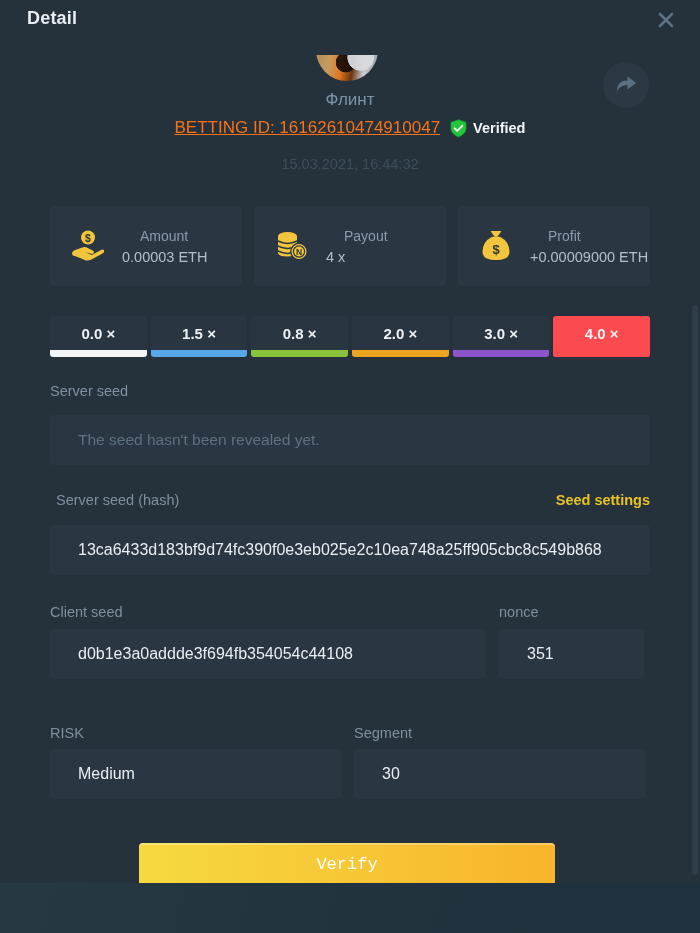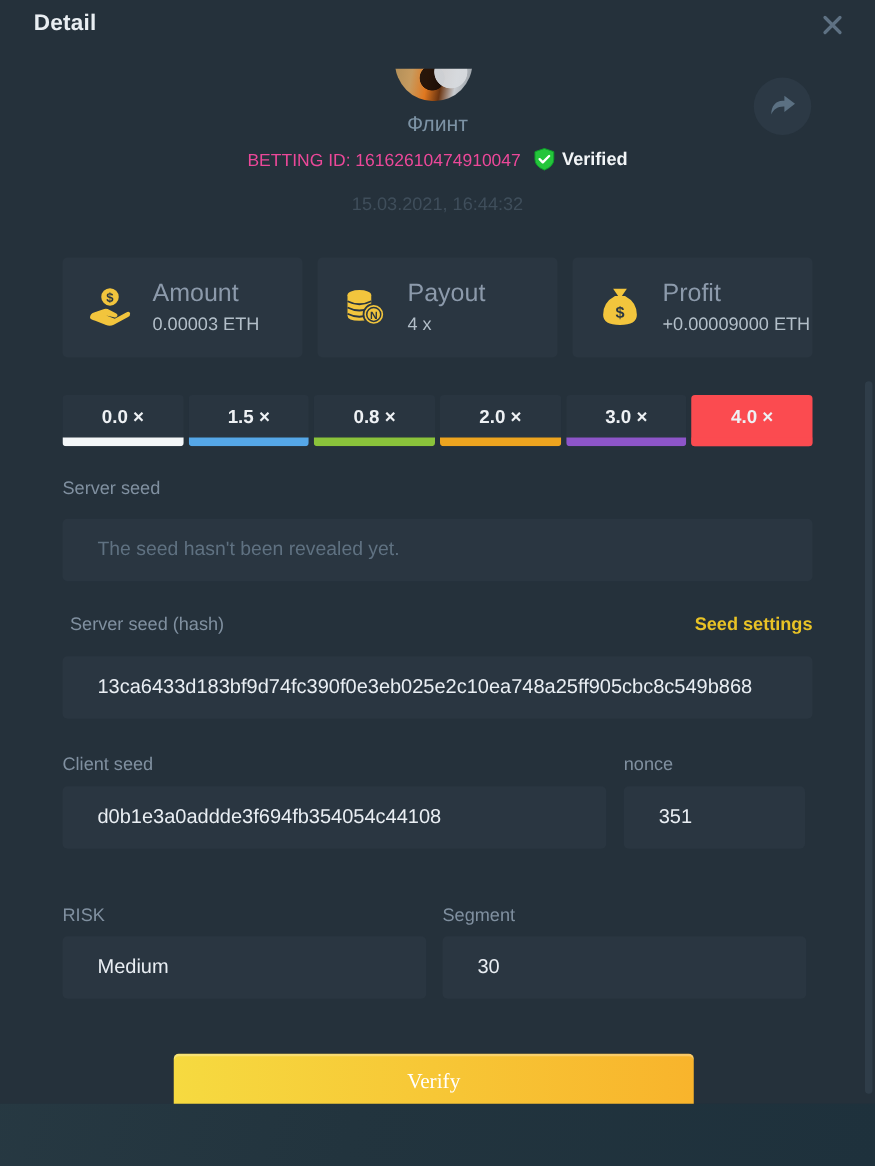--- a/index.html
+++ b/index.html
@@ -34,36 +34,36 @@
       linear-gradient(100deg,#a98a57 0%,#c79b5f 28%,#e07820 46%,#6b3410 62%,#c9ccd0 78%,#8d959c 100%);
   }
   .player-name {
     position:absolute; left:0; top:90px; width:700px; text-align:center;
     font-size:17px; color:#7c92a4;
   }
   .betting-row {
     position:absolute; left:0; top:118px; width:700px;
     display:flex; align-items:center; justify-content:center; gap:9px;
   }
-  .betting-id { font-size:14px; color:#ec4899; }
+  .betting-id { font-size:17px; color:#f97316;text-decoration:underline; }
   .verified-wrap { display:flex; align-items:center; gap:5px; }
   .verified-label { font-size:14.5px; font-weight:bold; color:#f2f5f7; }
   .bet-date {
     position:absolute; left:0; top:156px; width:700px; text-align:center;
     font-size:14.5px; color:#3f4e5b;
   }
   .stats-row {
     position:absolute; left:50px; top:206px; width:600px;
     display:flex; gap:12px;
   }
   .stat-card {
     flex:1; height:80px; background:#2a3641; border-radius:4px;
     display:flex; align-items:center; padding-left:20px; gap:16px;
   }
-  .stat-text .stat-label { font-size:20px; color:#8c9aab; margin-bottom:5px; }
+  .stat-text .stat-label { font-size:14px; color:#8c9aab; margin-bottom:5px;margin-left:18px; }
   .stat-text .stat-value { font-size:14.5px; color:#b3bfc9; }
   .mult-row {
     position:absolute; left:50px; top:316px; width:600px;
     display:flex; gap:4px;
   }
   .mult-tab {
     flex:1; height:41px; border-radius:3px; overflow:hidden;
     display:flex; flex-direction:column; cursor:pointer; background:transparent;
   }
   .mult-label {
@@ -81,21 +81,21 @@
   .field-box .muted { color:#5f7181; font-size:15.5px; }
   .seed-settings {
     position:absolute; right:50px; top:492px;
     font-size:14.5px; font-weight:bold; color:#e9c326; cursor:pointer;
   }
   .verify-btn {
     position:absolute; left:139px; top:843px; width:416px; height:50px;
     border:none; border-radius:4px;
     background:linear-gradient(90deg,#f6da40,#f8b42c);
     box-shadow:inset 0 2px 0 rgba(255,255,255,.28);
-    color:#fff; font-size:17px; font-family:Liberation Serif, serif;
+    color:#fff; font-size:17px; font-family:Liberation Mono, monospace;
     display:flex; align-items:flex-start; justify-content:center; padding-top:12px;
     cursor:pointer;
   }
   .scroll-thumb {
     position:absolute; left:692px; top:305px; width:6px; height:570px;
     border-radius:3px; background:#2f3d49; cursor:pointer;
   }
 </style>
 </head>
 <body>

